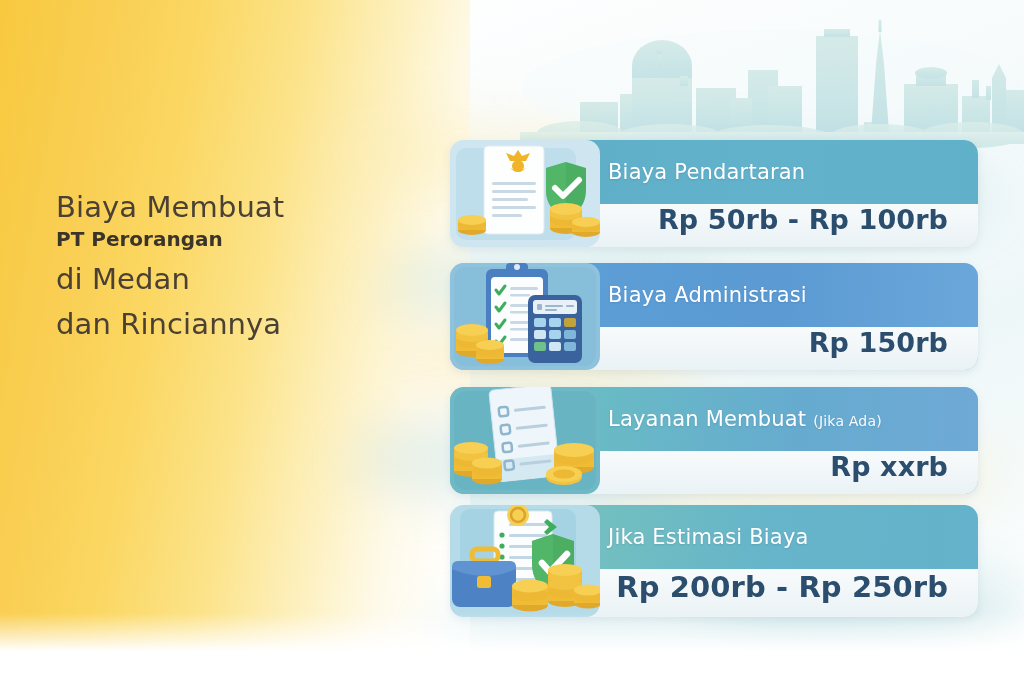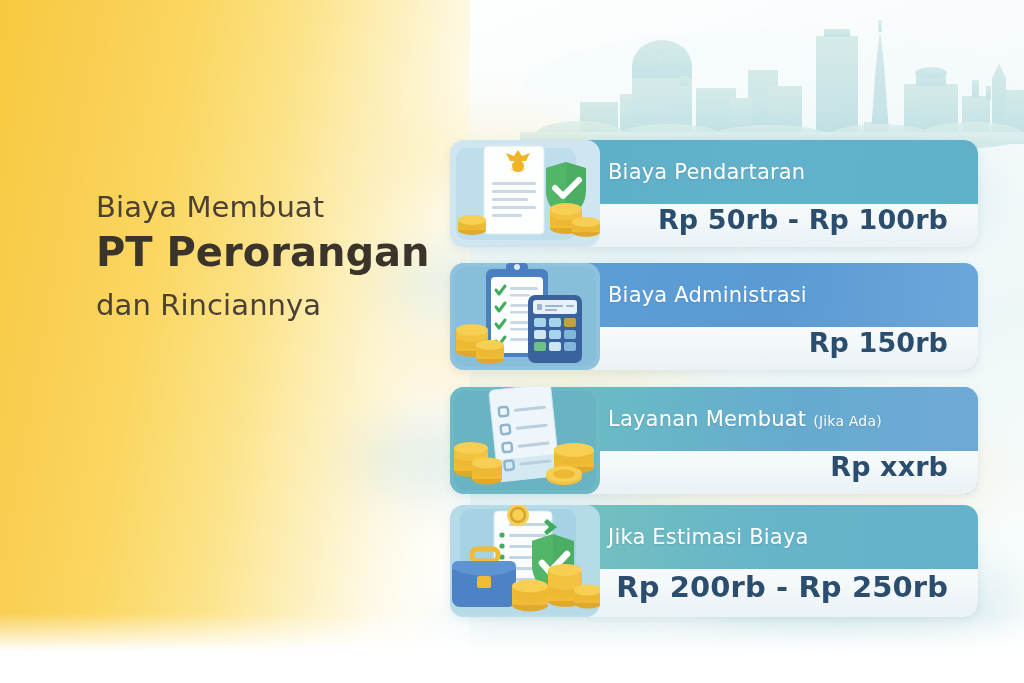--- a/index.html
+++ b/index.html
@@ -40,22 +40,22 @@
 
   
   .skyline { position:absolute; left:520px; top:18px; width:504px; height:135px; opacity:.55; }
 
   
   .headline {
     position:absolute; left:56px; top:188px; width:330px;
     color:#4a4033; line-height:1.32;
     font-size:29px; letter-spacing:.1px;
   }
-  .headline .ln { display:block; white-space:nowrap;margin-left:40px; }
-  .headline .strong { font-weight:700; color:#3b342a; font-size:40px; letter-spacing:0; }
+  .headline .ln { display:block; white-space:nowrap; }
+  .headline .strong { font-weight:700; color:#3b342a; font-size:20px; letter-spacing:0; }
   .headline .sp { margin-top:7px; }
 
   
   .card {
     position:absolute; left:450px; width:528px; height:107px;
     border-radius:14px; overflow:hidden;
     box-shadow:0 3px 9px rgba(80,120,150,.12);
   }
   .card-bg { position:absolute; inset:0; }
   .card-head {
@@ -422,16 +422,17 @@
         </g>
       </g>
     </svg>
   </div>
 
   <div class="bg-bottom-white"></div>
 
   <div class="headline">
     <span class="ln">Biaya Membuat</span>
     <span class="ln strong">PT Perorangan</span>
+    <span class="ln sp">di Medan</span>
     <span class="ln sp">dan Rinciannya</span>
   </div>
 
 </div>
 
 </body></html>

